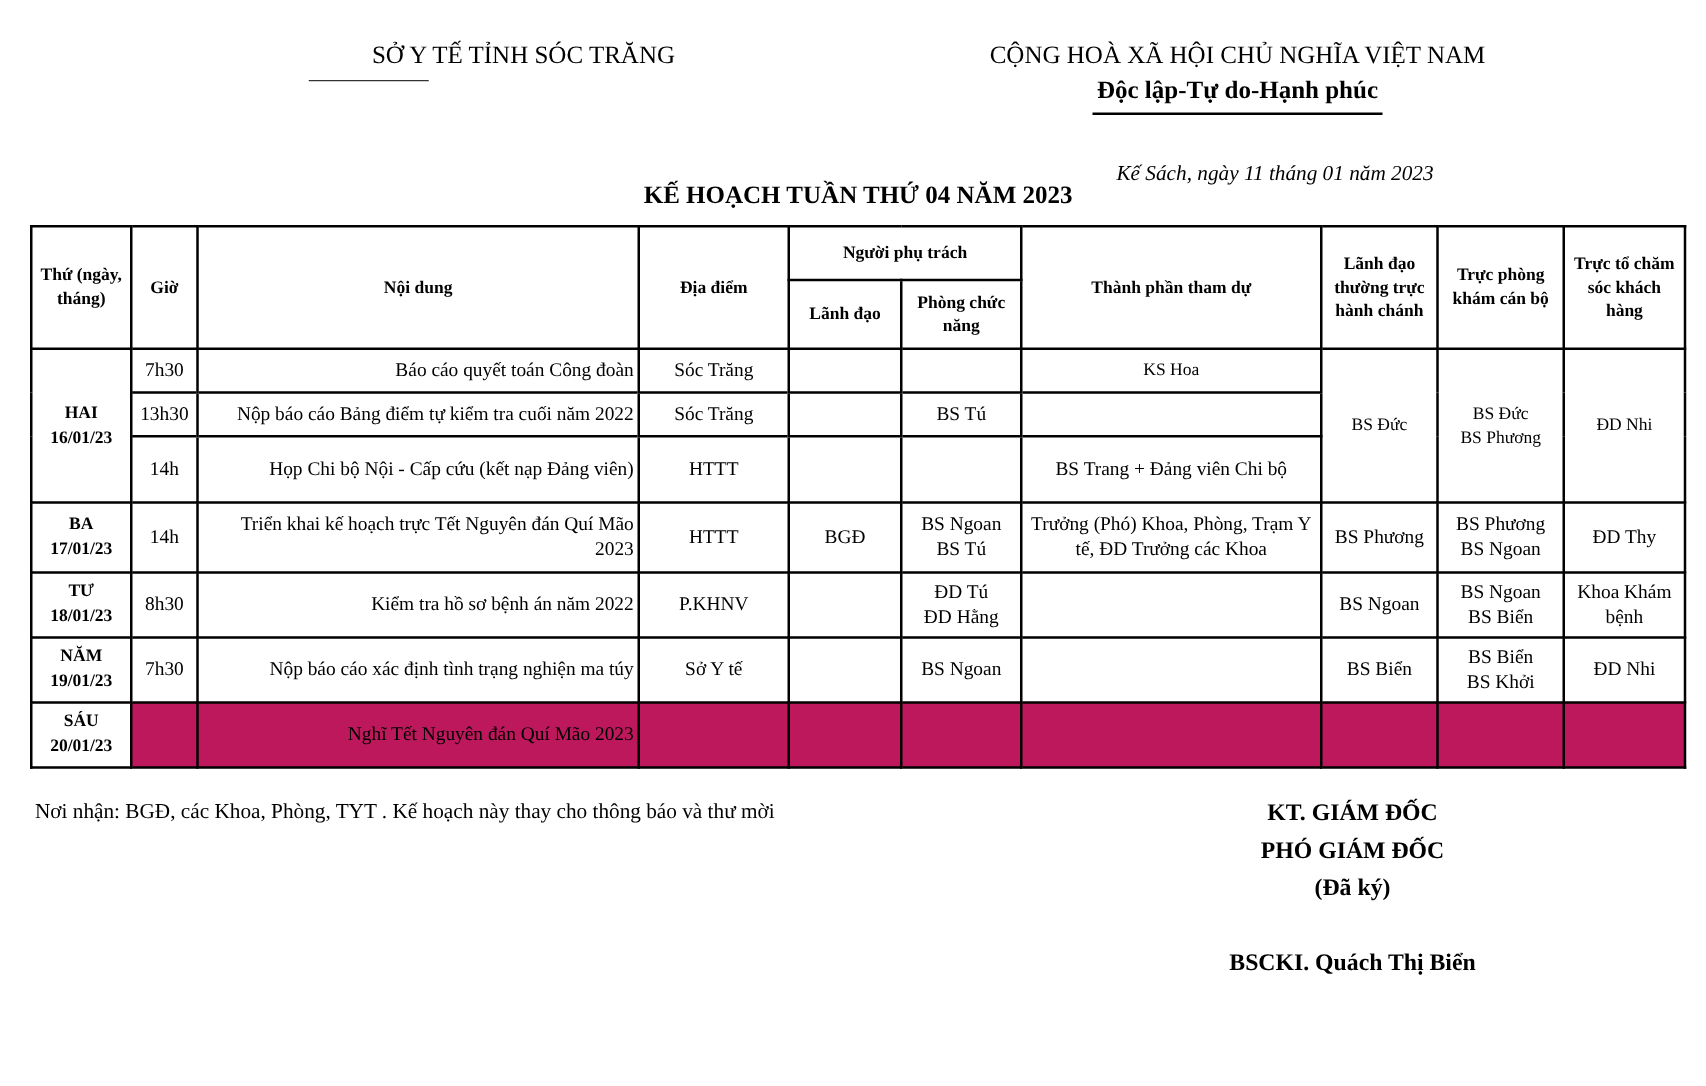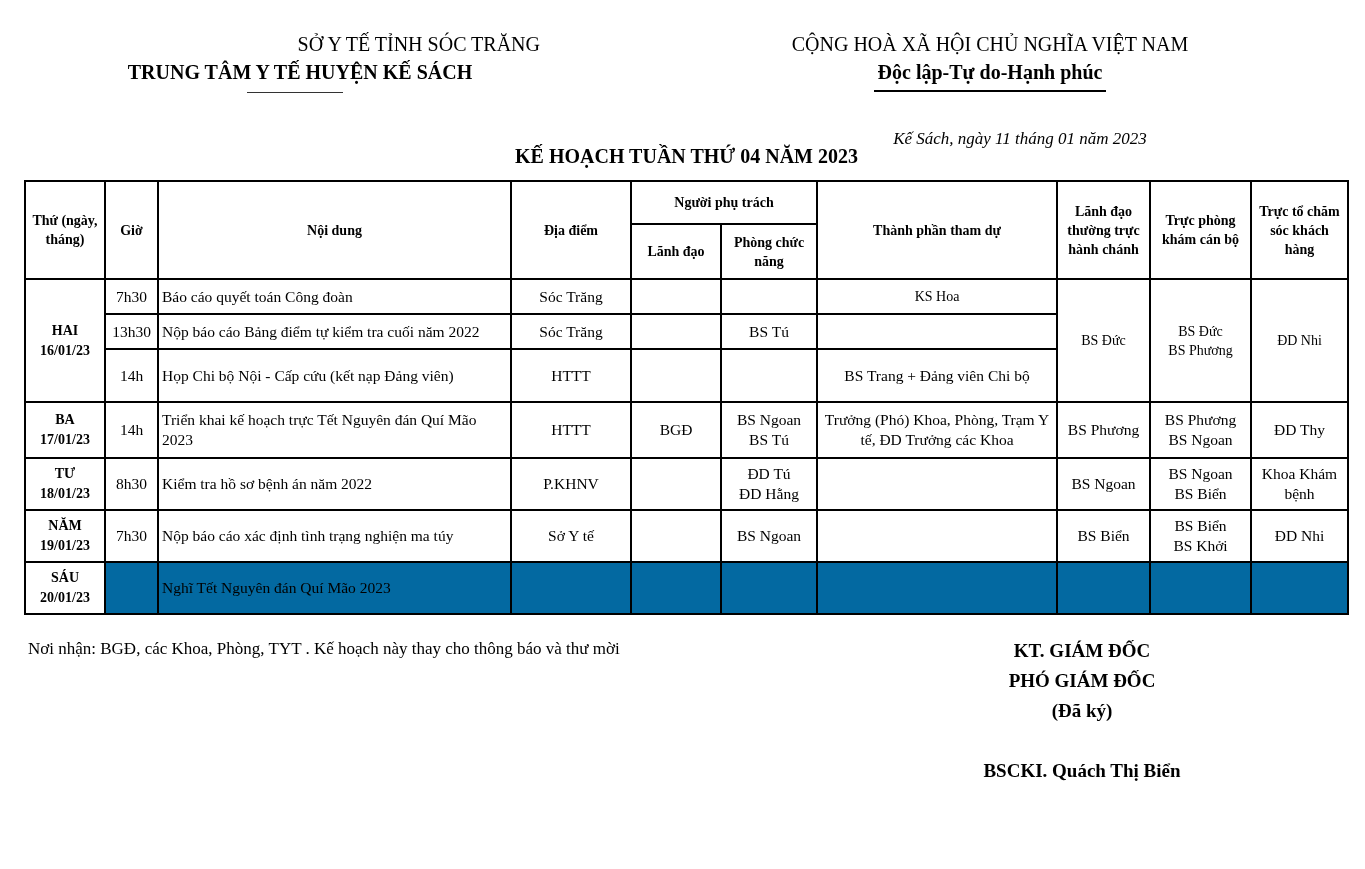--- a/index.html
+++ b/index.html
@@ -22,36 +22,35 @@
   table.plan {
     position: absolute; left: 24px; top: 180px;
     border-collapse: collapse; table-layout: fixed;
     width: 1323px;
   }
   table.plan td, table.plan th {
     border: 2px solid #000; padding: 0 3px; font-size: 15.5px;
     text-align: center; vertical-align: middle; line-height: 20px;
   }
   table.plan th { font-weight: bold; font-size: 14px; line-height: 19px; }
-  table.plan td.left { text-align: left; }
+  table.plan td.left { text-align: right; }
   table.plan td.day { font-weight: bold; font-size: 14px; line-height: 20px; }
   table.plan td.small { font-size: 14px; line-height: 19px; margin-top: 42px; }
   tr.dotted-bottom td.dot { border-bottom: 2px dotted #000; }
-  tr.grey td { background: #0369a1; }
+  tr.grey td { background: #be185d; }
 
   .recipients { left: 28px; top: 639px; font-size: 17px; }
   .sign { left: 960px; width: 244px; top: 636px; text-align: center; font-weight: bold; font-size: 19px; line-height: 30px; }
   .signer { left: 940px; width: 284px; top: 760px; text-align: center; font-weight: bold; font-size: 19px; }
 </style>
 </head>
 <body>
 
 <div class="abs hdr-left">
   <div class="l1">SỞ Y TẾ TỈNH SÓC TRĂNG</div>
-  <div class="l2">TRUNG TÂM Y TẾ HUYỆN KẾ SÁCH</div>
   <div class="rule"></div>
 </div>
 
 <div class="abs hdr-right">
   <div class="l1">CỘNG HOÀ XÃ HỘI CHỦ NGHĨA VIỆT NAM</div>
   <div class="l2">Độc lập-Tự do-Hạnh phúc</div>
   <div class="rule"></div>
 </div>
 
 <div class="abs date-line">Kế Sách, ngày 11 tháng 01 năm 2023</div>

